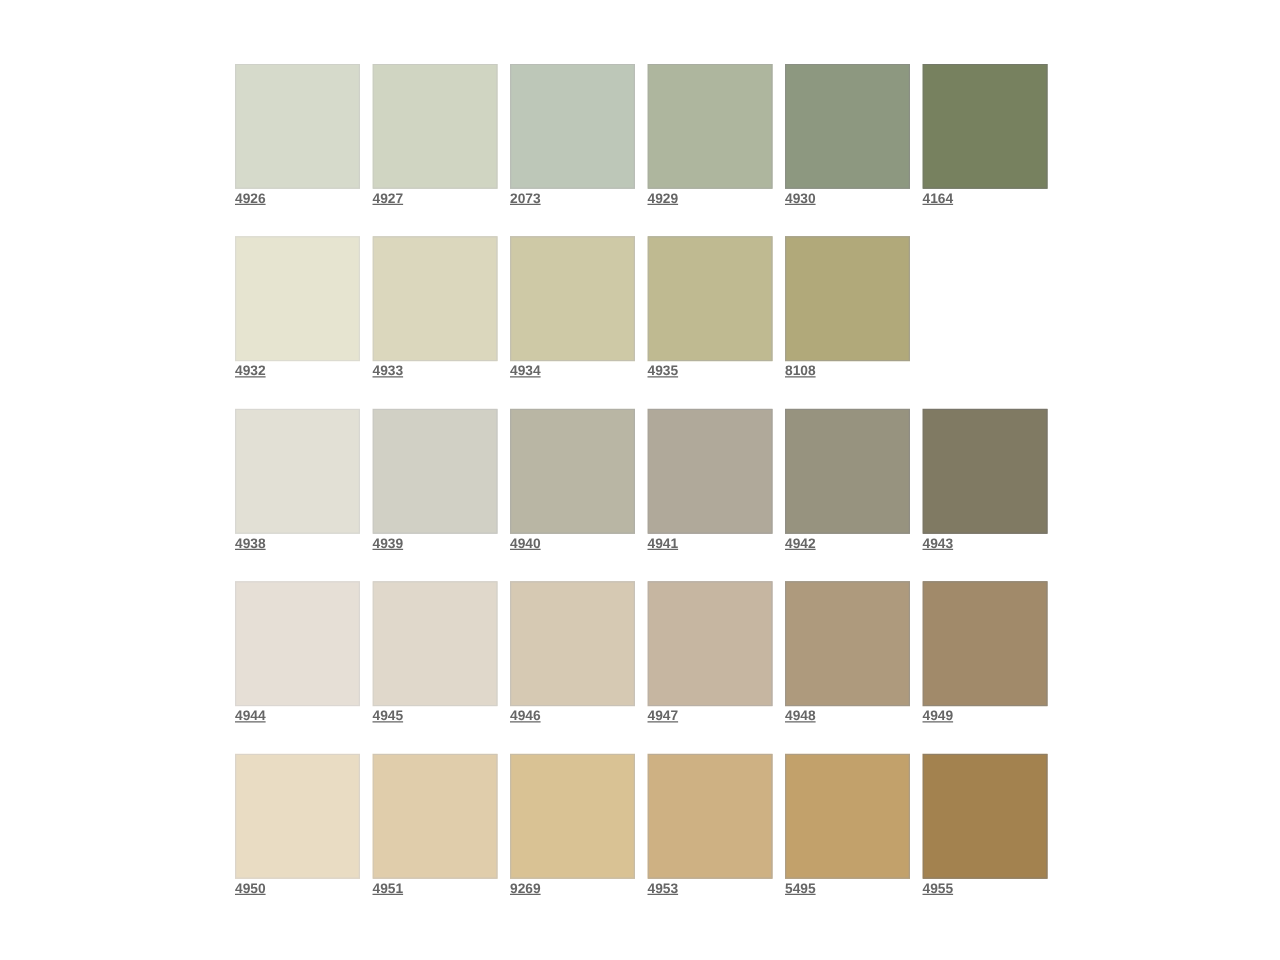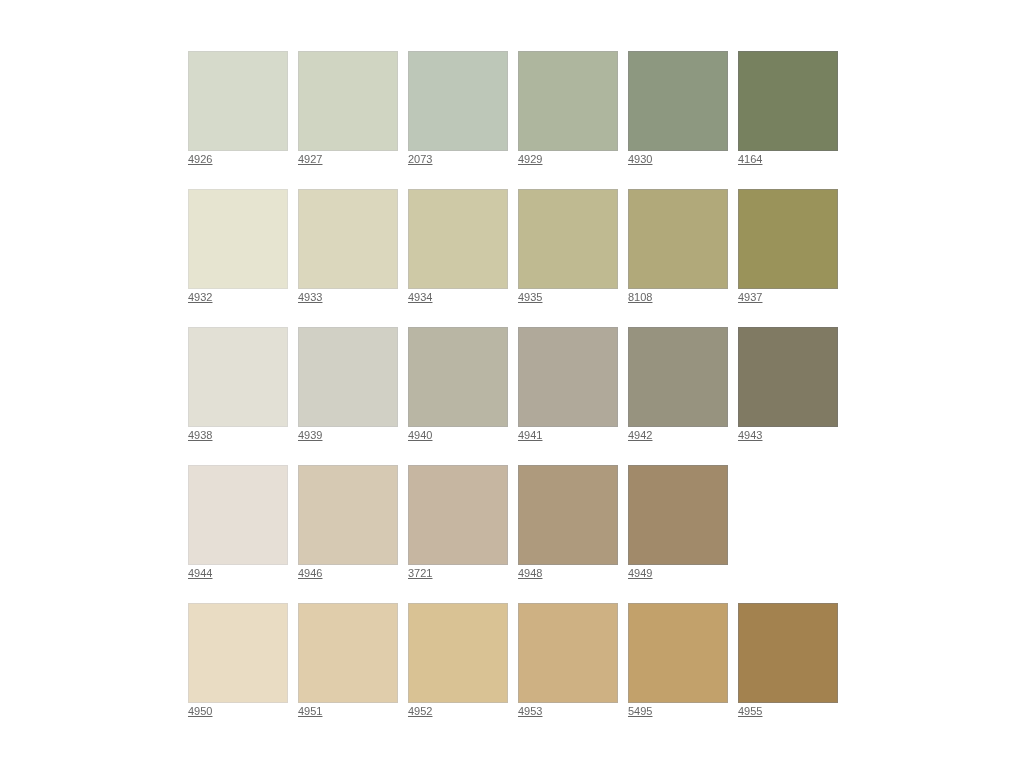--- a/index.html
+++ b/index.html
@@ -23,20 +23,21 @@
     transform: translateZ(0);
   }
   .swatch-row {
     display: flex;
     height: 138px;
   }
   .swatch-cell {
     width: 100px;
     margin-right: 10px;
     position: relative;
+    font-weight: bold;
   }
   .swatch-chip {
     width: 100px;
     height: 100px;
     display: block;
   }
   .swatch-label-wrap {
     height: 22px;
     line-height: 16px;
   }
@@ -93,24 +94,20 @@
         <div class="swatch-label-wrap"><a class="swatch-label">4934</a></div>
       </div>
       <div class="swatch-cell">
         <a class="swatch-chip" style="background: rgb(191, 186, 145); box-shadow: rgb(180, 178, 158) 0px 0px 0px 1px inset;"></a>
         <div class="swatch-label-wrap"><a class="swatch-label">4935</a></div>
       </div>
       <div class="swatch-cell">
         <a class="swatch-chip" style="background: rgb(177, 169, 122); box-shadow: rgb(165, 161, 139) 0px 0px 0px 1px inset;"></a>
         <div class="swatch-label-wrap"><a class="swatch-label">8108</a></div>
       </div>
-      <div class="swatch-cell">
-        <a class="swatch-chip" style="background: rgb(154, 147, 90); box-shadow: rgb(143, 139, 112) 0px 0px 0px 1px inset;"></a>
-        <div class="swatch-label-wrap"><a class="swatch-label">4937</a></div>
-      </div>
     </div>
     <div class="swatch-row">
       <div class="swatch-cell">
         <a class="swatch-chip" style="background: rgb(226, 224, 213); box-shadow: rgb(216, 215, 210) 0px 0px 0px 1px inset;"></a>
         <div class="swatch-label-wrap"><a class="swatch-label">4938</a></div>
       </div>
       <div class="swatch-cell">
         <a class="swatch-chip" style="background: rgb(209, 208, 197); box-shadow: rgb(200, 200, 195) 0px 0px 0px 1px inset;"></a>
         <div class="swatch-label-wrap"><a class="swatch-label">4939</a></div>
       </div>
@@ -130,26 +127,30 @@
         <a class="swatch-chip" style="background: rgb(128, 122, 99); box-shadow: rgb(120, 117, 106) 0px 0px 0px 1px inset;"></a>
         <div class="swatch-label-wrap"><a class="swatch-label">4943</a></div>
       </div>
     </div>
     <div class="swatch-row">
       <div class="swatch-cell">
         <a class="swatch-chip" style="background: rgb(230, 223, 214); box-shadow: rgb(219, 215, 211) 0px 0px 0px 1px inset;"></a>
         <div class="swatch-label-wrap"><a class="swatch-label">4944</a></div>
       </div>
       <div class="swatch-cell">
+        <a class="swatch-chip" style="background: rgb(224, 216, 203); box-shadow: rgb(212, 209, 202) 0px 0px 0px 1px inset;"></a>
+        <div class="swatch-label-wrap"><a class="swatch-label">4945</a></div>
+      </div>
+      <div class="swatch-cell">
         <a class="swatch-chip" style="background: rgb(214, 201, 179); box-shadow: rgb(200, 194, 184) 0px 0px 0px 1px inset;"></a>
         <div class="swatch-label-wrap"><a class="swatch-label">4946</a></div>
       </div>
       <div class="swatch-cell">
         <a class="swatch-chip" style="background: rgb(198, 182, 161); box-shadow: rgb(184, 176, 167) 0px 0px 0px 1px inset;"></a>
-        <div class="swatch-label-wrap"><a class="swatch-label">3721</a></div>
+        <div class="swatch-label-wrap"><a class="swatch-label">4947</a></div>
       </div>
       <div class="swatch-cell">
         <a class="swatch-chip" style="background: rgb(174, 154, 125); box-shadow: rgb(159, 150, 136) 0px 0px 0px 1px inset;"></a>
         <div class="swatch-label-wrap"><a class="swatch-label">4948</a></div>
       </div>
       <div class="swatch-cell">
         <a class="swatch-chip" style="background: rgb(161, 138, 106); box-shadow: rgb(145, 135, 119) 0px 0px 0px 1px inset;"></a>
         <div class="swatch-label-wrap"><a class="swatch-label">4949</a></div>
       </div>
     </div>
@@ -157,21 +158,21 @@
       <div class="swatch-cell">
         <a class="swatch-chip" style="background: rgb(233, 220, 195); box-shadow: rgb(219, 212, 201) 0px 0px 0px 1px inset;"></a>
         <div class="swatch-label-wrap"><a class="swatch-label">4950</a></div>
       </div>
       <div class="swatch-cell">
         <a class="swatch-chip" style="background: rgb(224, 205, 171); box-shadow: rgb(207, 198, 182) 0px 0px 0px 1px inset;"></a>
         <div class="swatch-label-wrap"><a class="swatch-label">4951</a></div>
       </div>
       <div class="swatch-cell">
         <a class="swatch-chip" style="background: rgb(217, 194, 148); box-shadow: rgb(199, 188, 166) 0px 0px 0px 1px inset;"></a>
-        <div class="swatch-label-wrap"><a class="swatch-label">4952</a></div>
+        <div class="swatch-label-wrap"><a class="swatch-label">9269</a></div>
       </div>
       <div class="swatch-cell">
         <a class="swatch-chip" style="background: rgb(206, 177, 131); box-shadow: rgb(186, 172, 150) 0px 0px 0px 1px inset;"></a>
         <div class="swatch-label-wrap"><a class="swatch-label">4953</a></div>
       </div>
       <div class="swatch-cell">
         <a class="swatch-chip" style="background: rgb(194, 161, 107); box-shadow: rgb(173, 157, 131) 0px 0px 0px 1px inset;"></a>
         <div class="swatch-label-wrap"><a class="swatch-label">5495</a></div>
       </div>
       <div class="swatch-cell">

